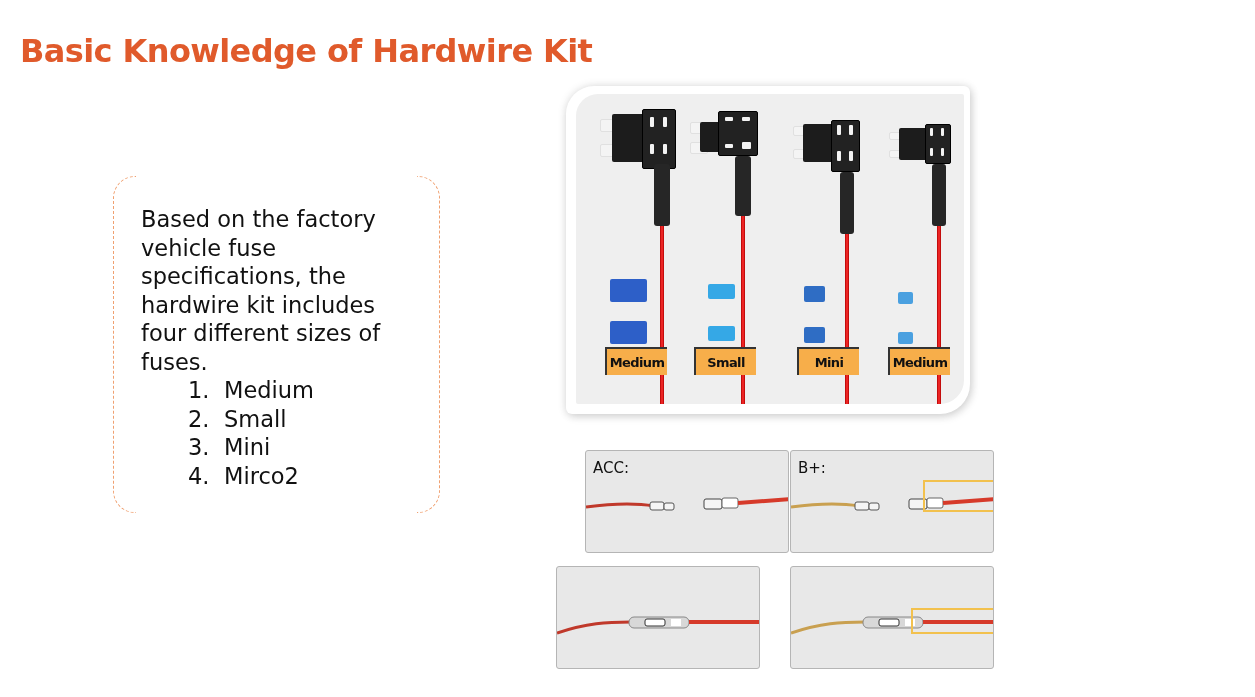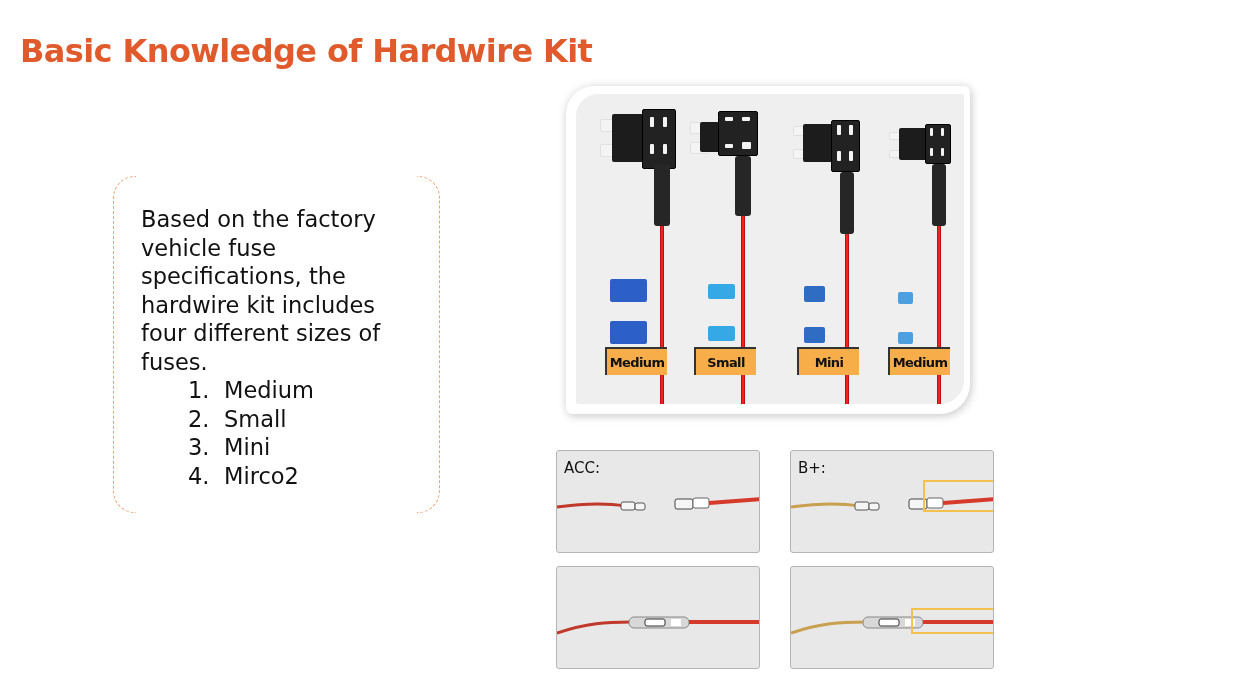--- a/index.html
+++ b/index.html
@@ -156,21 +156,21 @@
         <div class="slot" style="left:62px;top:54px;width:3px;height:8px;"></div>
       <div class="sleeve" style="left:53px;top:70px;width:14px;height:62px;"></div>
       <div class="wire" style="left:58px;top:132px;height:180px;"></div>
       <div class="fuse" style="left:19px;top:198px;width:15px;height:12px;background:#4AA0E0;"></div>
       <div class="fuse" style="left:19px;top:238px;width:15px;height:12px;background:#4AA0E0;"></div>
       <div class="label" style="left:9px;top:253px;width:62px;">Medium</div>
     </div>
   </div>
 </div>
 
-<div class="panel" style="left:556px;top:450px;">
+<div class="panel" style="left:585px;top:450px;">
   <span class="panel-label">ACC:</span>
   <svg width="204" height="103" style="position:absolute;left:0;top:0;">
     <path d="M0 56 C30 52 50 52 68 55" stroke="#C0392B" stroke-width="3" fill="none"></path>
     <rect x="64" y="51" width="14" height="8" rx="2" fill="#f5f5f5" stroke="#555"></rect>
     <rect x="78" y="52" width="10" height="7" rx="2" fill="#f5f5f5" stroke="#555"></rect>
     <rect x="118" y="48" width="18" height="10" rx="2" fill="#f5f5f5" stroke="#444"></rect>
     <rect x="136" y="47" width="16" height="10" rx="2" fill="#ffffff" stroke="#666"></rect>
     <path d="M152 52 L204 48" stroke="#D63A2A" stroke-width="4" fill="none"></path>
   </svg>
 </div>

